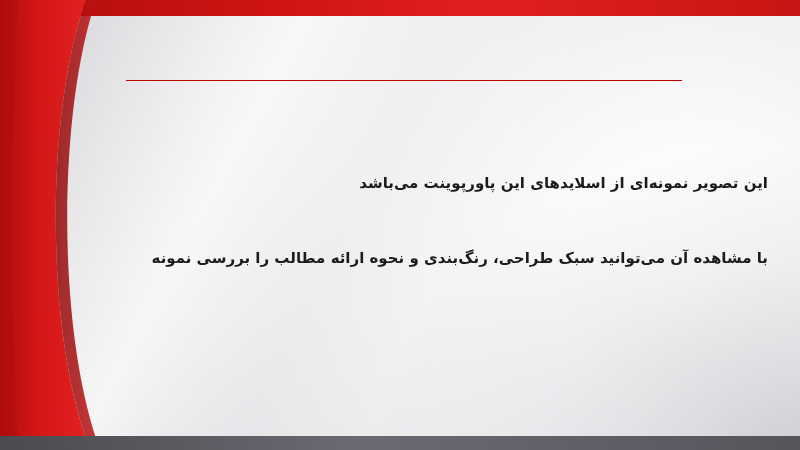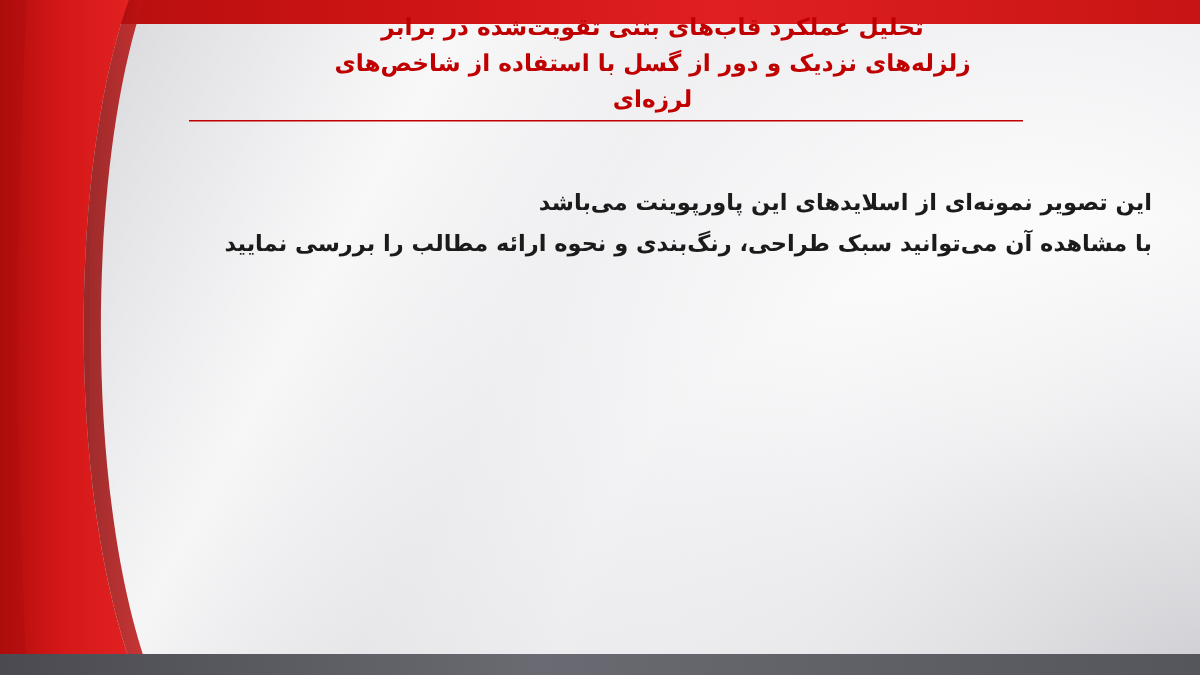--- a/index.html
+++ b/index.html
@@ -104,20 +104,21 @@
     width: 730px;
     text-align: right;
     direction: rtl;
   }
   .body-line {
     color: #1b1b1b;
     font-size: 15px;
     line-height: 1.78;
     font-weight: bold;
     white-space: nowrap;
+    margin-top: 48px;
   }
   .body-line.l1 { padding-left: 0; }
 </style>
 </head>
 <body>
 
 <div class="slide">
 
   <div class="bg-base"></div>
   <div class="bg-sheen"></div>
@@ -139,26 +140,21 @@
         </linearGradient>
       </defs>
       <path d="M0,0 L86,0 C46,110 44,330 90,450 L0,450 Z" fill="url(#redGrad)"></path>
       <path d="M86,0 L96,0 C58,112 56,330 100,450 L90,450 C44,330 46,110 86,0 Z" fill="url(#redGrad2)" opacity="0.85"></path>
       <path d="M0,0 L18,0 C10,150 10,300 18,450 L0,450 Z" fill="#a80b0b" opacity="0.35"></path>
     </svg>
   </div>
 
   <div class="bottom-band"></div>
 
-  <div class="title-wrap">
-    <div class="title">تحلیل عملکرد قاب‌های بتنی تقویت‌شده در برابر</div>
-    <div class="title">زلزله‌های نزدیک و دور از گسل با استفاده از شاخص‌های</div>
-    <div class="title">لرزه‌ای</div>
-  </div>
 
   <div class="title-rule"></div>
 
   <div class="body-wrap">
     <div class="body-line l1">این تصویر نمونه‌ای از اسلایدهای این پاورپوینت می‌باشد</div>
-    <div class="body-line">با مشاهده آن می‌توانید سبک طراحی، رنگ‌بندی و نحوه ارائه مطالب را بررسی نمایید</div>
+    <div class="body-line">با مشاهده آن می‌توانید سبک طراحی، رنگ‌بندی و نحوه ارائه مطالب را بررسی نمونه</div>
   </div>
 
 </div>
 
 </body></html>

